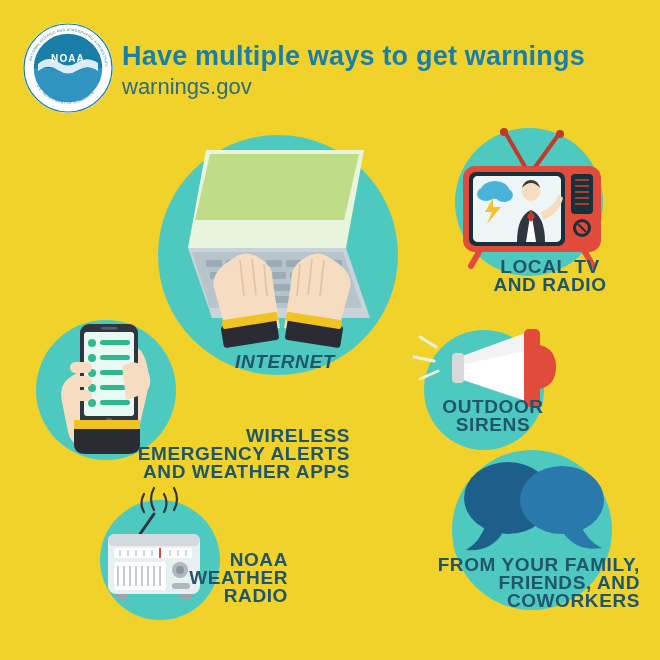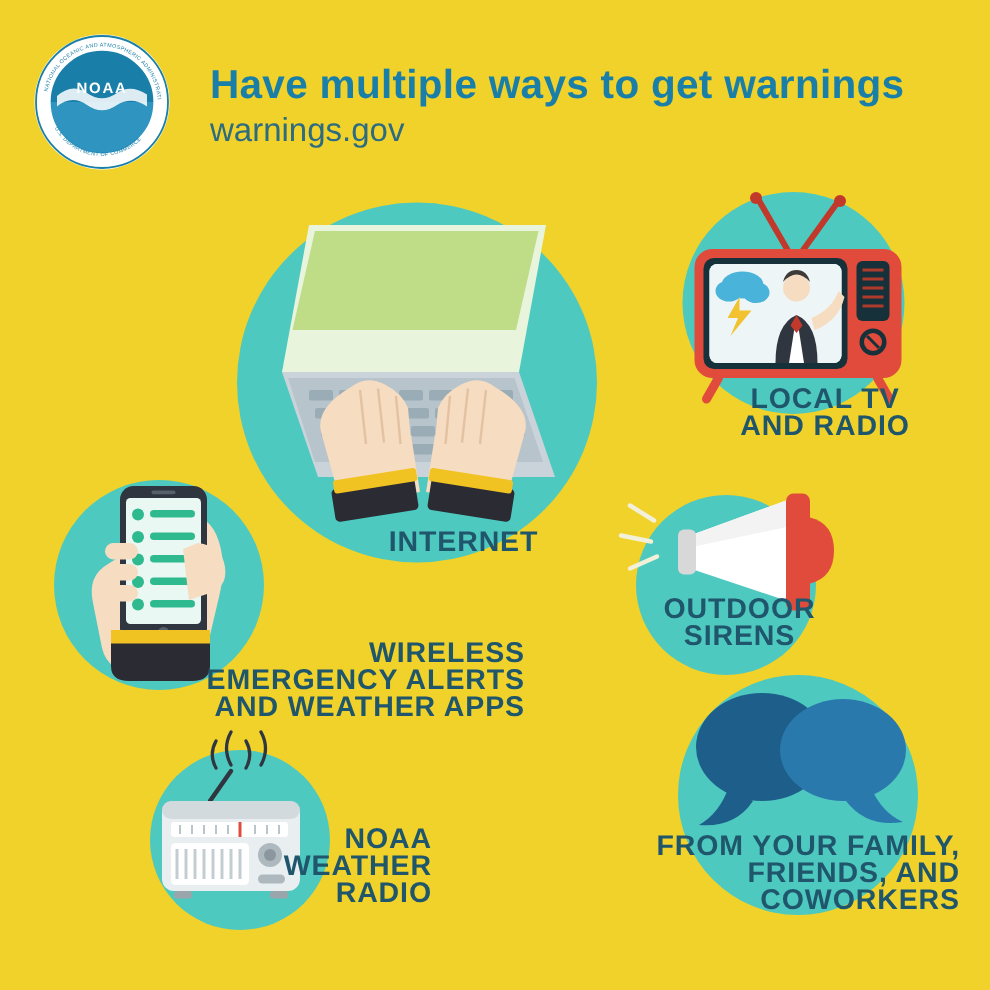--- a/index.html
+++ b/index.html
@@ -20,21 +20,21 @@
     width: 660px; height: 660px;
   }
   
   .logo {
     position: absolute;
     left: 22px; top: 22px;
     width: 92px; height: 92px;
   }
   .title-block {
     position: absolute;
-    left: 140px; top: 40px;
+    left: 122px; top: 40px;
     width: 520px;
   }
   .title {
     font-size: 27px;
     font-weight: bold;
     color: #1a7fa8;
     letter-spacing: 0.2px;
     line-height: 32px;
     margin: 0;
   }
@@ -59,21 +59,21 @@
     letter-spacing: 0.6px;
     line-height: 18px;
     text-transform: uppercase;
   }
   .label.center { text-align: center; }
   .label.left { text-align: right; }
 
   
   #internet-circle { left: 158px; top: 135px; width: 240px; height: 240px; }
   .laptop { position: absolute; left: 186px; top: 140px; width: 192px; height: 200px; }
-  #internet-label { left: 244px; top: 353px; width: 130px; }
+  #internet-label { left: 220px; top: 353px; width: 130px; font-style: italic; }
 
   
   #tv-circle { left: 455px; top: 128px; width: 148px; height: 148px; }
   .tvwrap { position: absolute; left: 455px; top: 128px; width: 160px; height: 140px; }
   #tv-label { left: 480px; top: 258px; width: 140px; }
 
   
   #phone-circle { left: 36px; top: 320px; width: 140px; height: 140px; }
   .phonewrap { position: absolute; left: 48px; top: 310px; width: 130px; height: 160px; }
   #phone-label { left: 120px; top: 427px; width: 230px; }

